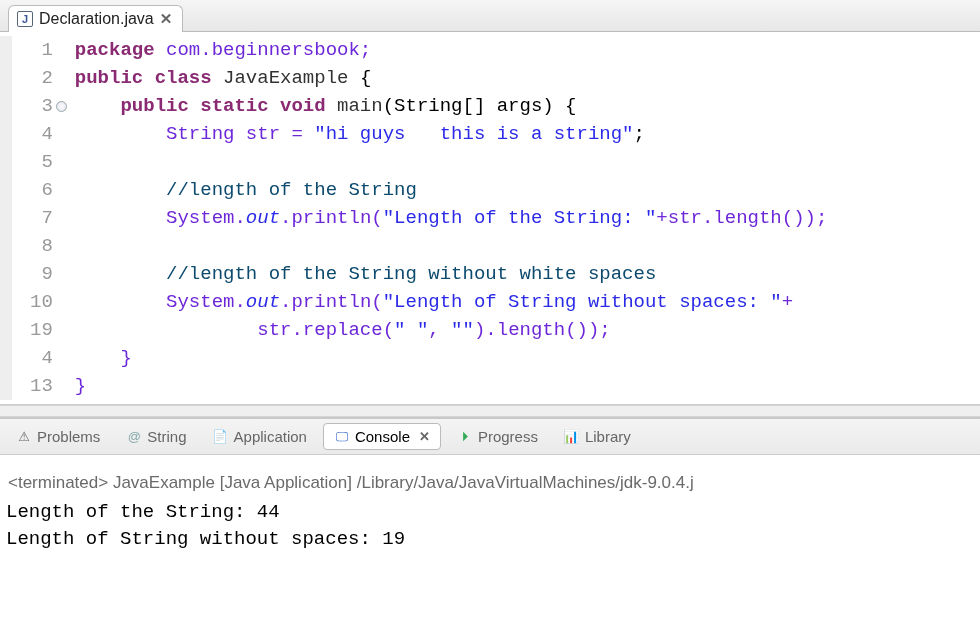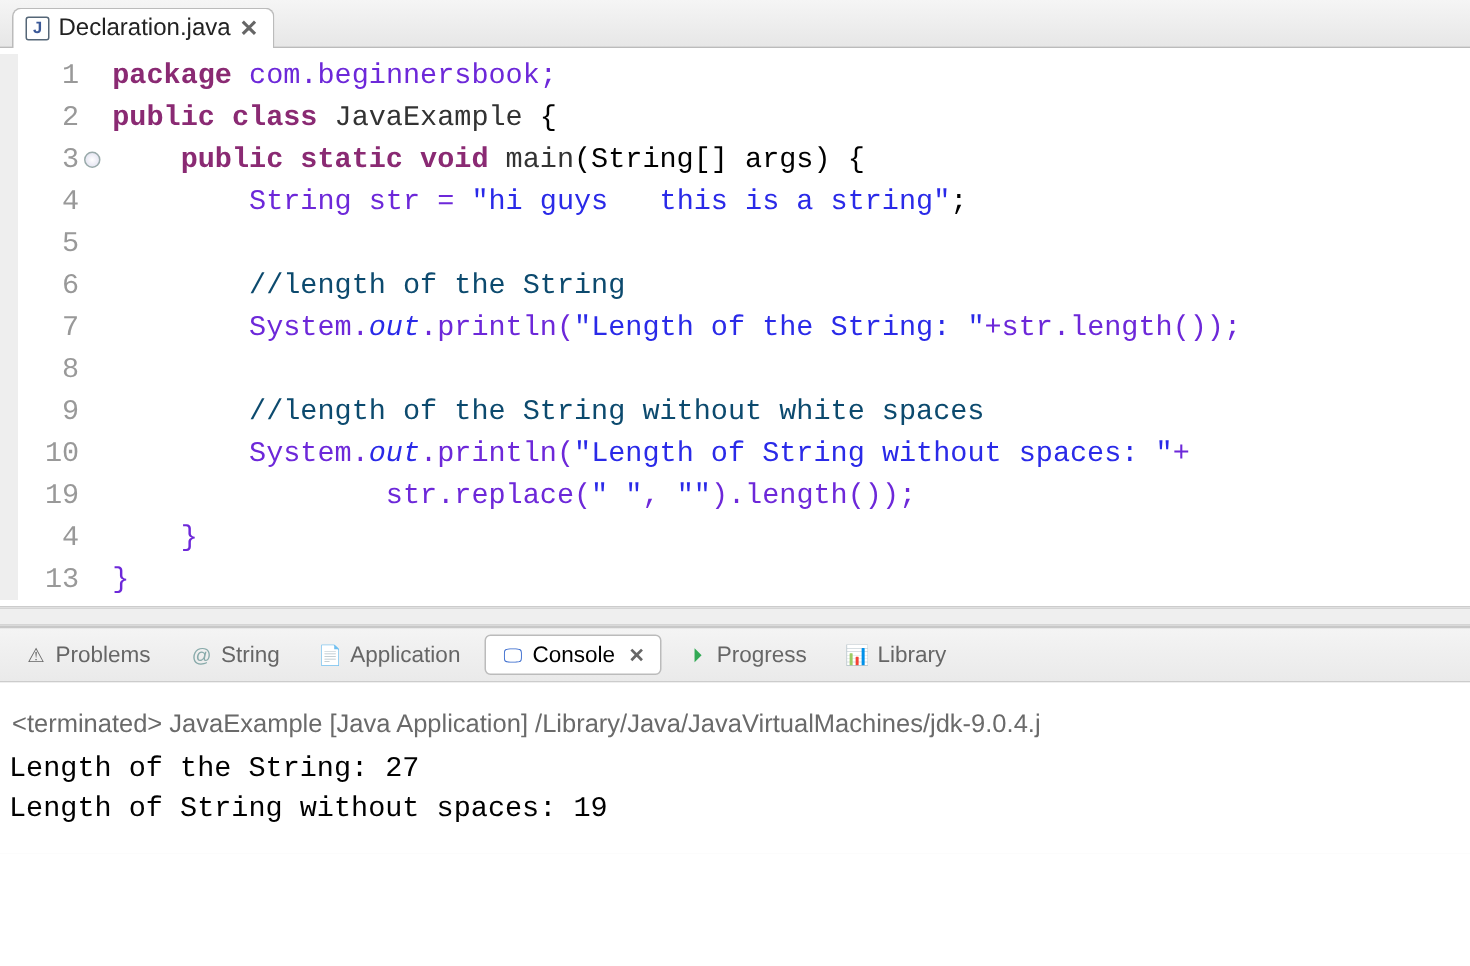--- a/index.html
+++ b/index.html
@@ -223,16 +223,16 @@
       <span class="bicon" style="color:#3a5">⏵</span>
       <span>Progress</span>
     </div>
     <div class="btab">
       <span class="bicon">📊</span>
       <span>Library</span>
     </div>
   </div>
   <div class="console-body">
     <div class="console-status">&lt;terminated&gt; JavaExample [Java Application] /Library/Java/JavaVirtualMachines/jdk-9.0.4.j</div>
-    <div class="console-out" id="console-out">Length of the String: 27
+    <div class="console-out" id="console-out">Length of the String: 44
 Length of String without spaces: 19</div>
   </div>
 </div>
 
 </body></html>

